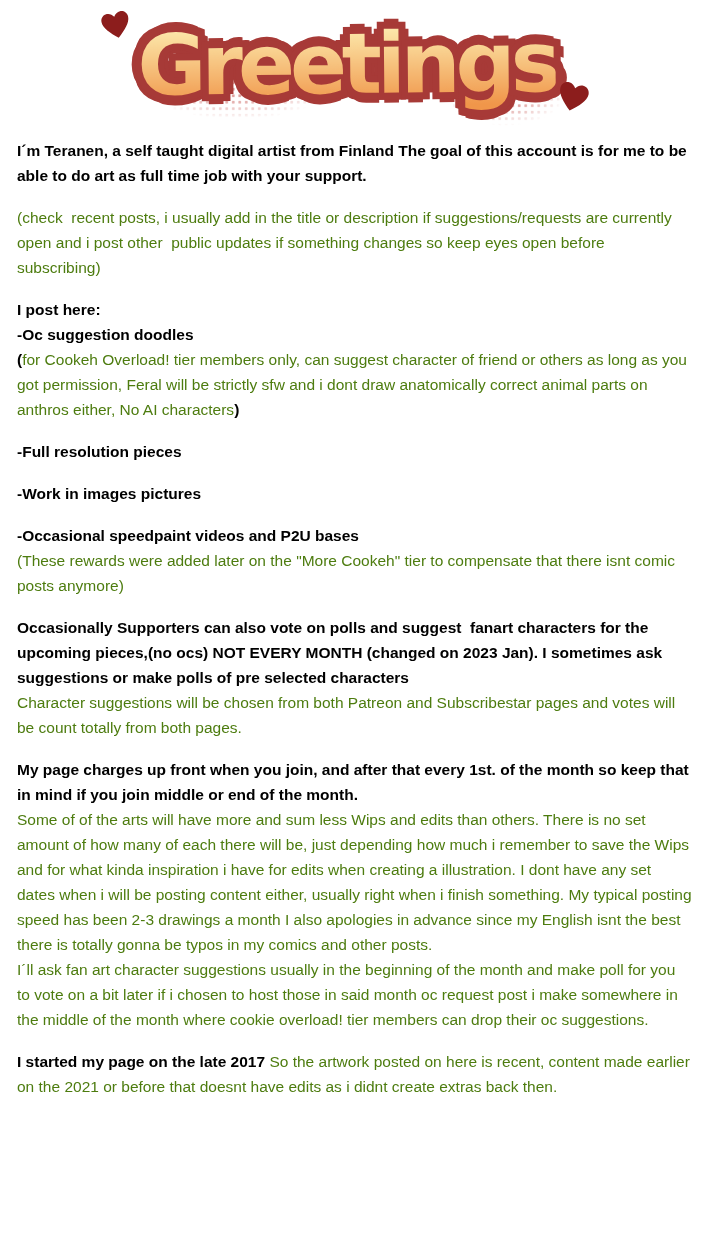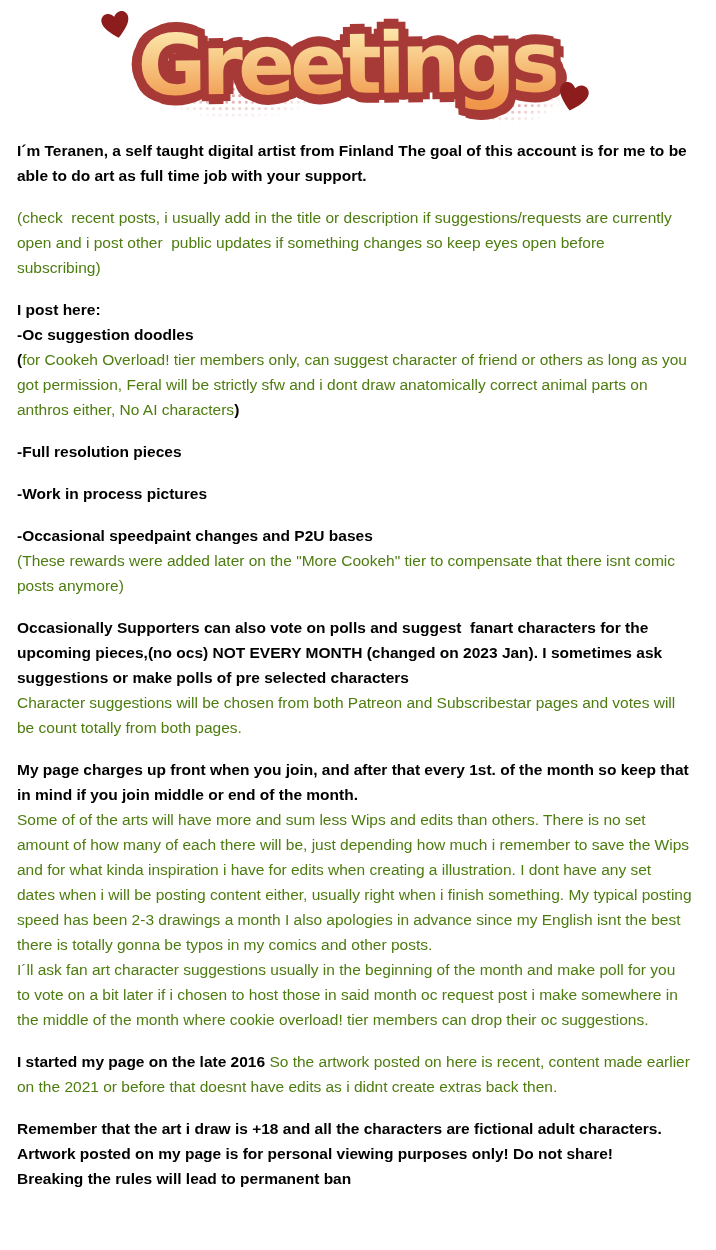--- a/index.html
+++ b/index.html
@@ -116,27 +116,24 @@
     </svg>
   </header>
 
   <main class="content">
       <p class="para"><span class="b">I´m Teranen, a self taught digital artist from Finland The goal of this account is for me to be able to do art as full time job with your support.</span></p>
       <p class="para"><span class="r">(check  recent posts, i usually add in the title or description if suggestions/requests are currently open and i post other  public updates if something changes so keep eyes open before subscribing)</span></p>
       <p class="para"><span class="b">I post here:
 -Oc suggestion doodles
 (</span><span class="r">for Cookeh Overload! tier members only, can suggest character of friend or others as long as you got permission, Feral will be strictly sfw and i dont draw anatomically correct animal parts on anthros either, No AI characters</span><span class="b">)</span></p>
       <p class="para"><span class="b">-Full resolution pieces</span></p>
-      <p class="para"><span class="b">-Work in process pictures</span></p>
-      <p class="para"><span class="b">-Occasional speedpaint changes and P2U bases
+      <p class="para"><span class="b">-Work in images pictures</span></p>
+      <p class="para"><span class="b">-Occasional speedpaint videos and P2U bases
 </span><span class="r">(These rewards were added later on the "More Cookeh" tier to compensate that there isnt comic posts anymore)</span></p>
       <p class="para"><span class="b">Occasionally Supporters can also vote on polls and suggest  fanart characters for the upcoming pieces,(no ocs) NOT EVERY MONTH (changed on 2023 Jan). I sometimes ask suggestions or make polls of pre selected characters
 </span><span class="r">Character suggestions will be chosen from both Patreon and Subscribestar pages and votes will be count totally from both pages.</span></p>
       <p class="para"><span class="b">My page charges up front when you join, and after that every 1st. of the month so keep that in mind if you join middle or end of the month.
 </span><span class="r">Some of of the arts will have more and sum less Wips and edits than others. There is no set amount of how many of each there will be, just depending how much i remember to save the Wips and for what kinda inspiration i have for edits when creating a illustration. I dont have any set dates when i will be posting content either, usually right when i finish something. My typical posting speed has been 2-3 drawings a month I also apologies in advance since my English isnt the best there is totally gonna be typos in my comics and other posts.
 I´ll ask fan art character suggestions usually in the beginning of the month and make poll for you to vote on a bit later if i chosen to host those in said month oc request post i make somewhere in the middle of the month where cookie overload! tier members can drop their oc suggestions.</span></p>
-      <p class="para"><span class="b">I started my page on the late 2016</span><span class="r"> So the artwork posted on here is recent, content made earlier on the 2021 or before that doesnt have edits as i didnt create extras back then.</span></p>
-      <p class="para"><span class="b">Remember that the art i draw is +18 and all the characters are fictional adult characters.
-Artwork posted on my page is for personal viewing purposes only! Do not share!
-Breaking the rules will lead to permanent ban</span></p>
+      <p class="para"><span class="b">I started my page on the late 2017</span><span class="r"> So the artwork posted on here is recent, content made earlier on the 2021 or before that doesnt have edits as i didnt create extras back then.</span></p>
     </main>
 
 </div>
 
 </body></html>

